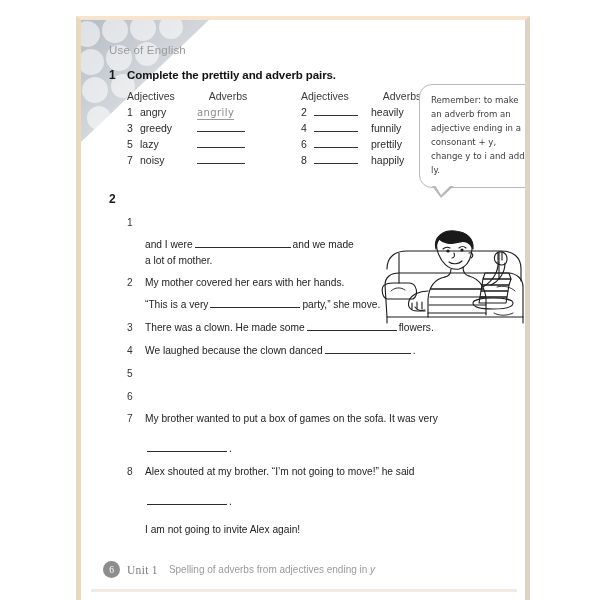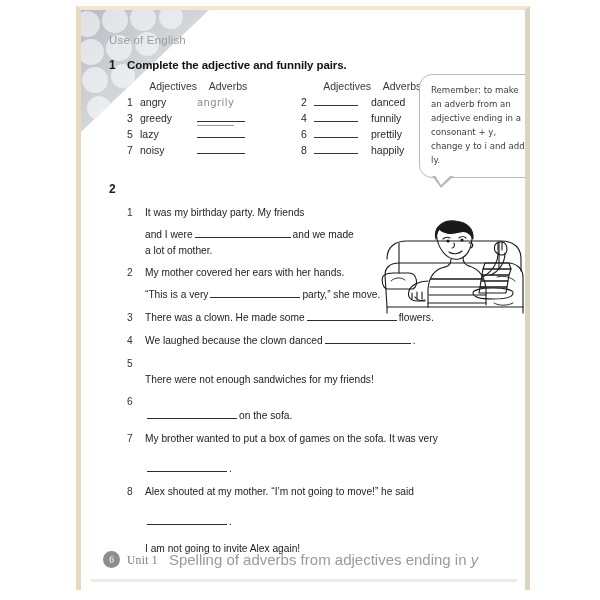--- a/index.html
+++ b/index.html
@@ -16,21 +16,21 @@
     position: relative;
     width: 600px;
     height: 600px;
     background: #ffffff;
   }
 
   
   .page {
     position: absolute;
     left: 76px;
-    top: 6px;
+    top: 16px;
     width: 454px;
     height: 584px;
     background: #c2410c;
     border-left: 5px solid #e8d9c3;
     border-top: 4px solid #f6e4cf;
     border-right: 5px solid #ded2c2;
     box-sizing: border-box;
     overflow: hidden;
   }
 
@@ -117,21 +117,21 @@
     display: block;
   }
 
   .pairs-head {
     display: flex;
     font-size: 10.5px;
     color: #3a3a3a;
     margin-bottom: 4px;
   }
 
-  .pairs-head .h-adj { width: 70px; text-align: right; }
+  .pairs-head .h-adj { width: 70px; }
   .pairs-head .h-adv { width: 62px; text-align: center; }
 
   .pair-row {
     display: flex;
     align-items: baseline;
     font-size: 10.5px;
     color: #2a2a2a;
     height: 16px;
   }
 
@@ -157,21 +157,21 @@
     height: 9px;
   }
 
   .blank-line.short { width: 44px; }
 
   .handwritten {
     font-family: "DejaVu Sans", sans-serif;
     font-size: 10px;
     color: #8a8a8a;
     border-bottom: 1.1px solid #9a9a9a;
-    padding-bottom: 17px;
+    padding-bottom: 1px;
     display: inline-block;
     letter-spacing: 0.4px;
   }
 
   
   .bubble {
     position: absolute;
     left: 310px;
     top: 16px;
     width: 120px;
@@ -283,21 +283,21 @@
   }
 
   .footer-unit {
     font-family: "Liberation Serif", serif;
     font-size: 11.5px;
     color: #7d7d7d;
     letter-spacing: 0.3px;
   }
 
   .footer-desc {
-    font-size: 15px;
+    font-size: 10px;
     color: #9a9a9a;
     margin-left: 4px;
   }
 
   .footer-desc em {
     font-style: italic;
   }
 </style>
 </head>
 <body>
@@ -335,21 +335,21 @@
         </svg>
       </div>
 
       <div class="content">
 
         <h1 class="section-title">Use of English</h1>
 
         <section class="activity">
           <div class="activity-head">
             <span class="act-num">1</span>
-            <span class="act-title">Complete the adjective and funnily pairs.</span>
+            <span class="act-title">Complete the prettily and adverb pairs.</span>
           </div>
 
           <div class="pairs">
 
             <div class="pairs-col">
               <div class="pairs-head">
                 <span class="h-adj">Adjectives</span>
                 <span class="h-adv">Adverbs</span>
               </div>
 
@@ -380,21 +380,21 @@
 
             <div class="pairs-col">
               <div class="pairs-head">
                 <span class="h-adj">Adjectives</span>
                 <span class="h-adv">Adverbs</span>
               </div>
 
               <div class="pair-row">
                 <span class="p-num">2</span>
                 <span class="p-adj"><span class="blank-line short"></span></span>
-                <span class="p-adv">danced</span>
+                <span class="p-adv">heavily</span>
               </div>
 
               <div class="pair-row">
                 <span class="p-num">4</span>
                 <span class="p-adj"><span class="blank-line short"></span></span>
                 <span class="p-adv">funnily</span>
               </div>
 
               <div class="pair-row">
                 <span class="p-num">6</span>
@@ -481,21 +481,21 @@
                   <path d="M12 62 C16 58 22 58 26 61" stroke-width="0.9"></path>
                   <path d="M118 58 C124 56 132 58 136 62" stroke-width="0.9"></path>
                   <path d="M115 84 C120 87 128 87 134 84" stroke-width="0.9"></path>
                 </g>
               </svg>
             </div>
 
             <div class="sentence">
               <span class="s-num">1</span>
               <span class="s-body">
-                <span class="s-line">It was my birthday party. My friends</span><br>
+                <br>
                 <span style="display:inline-block;margin-top:6px;text-align:right;">
                   <span>and I were</span><span class="gap w96"></span><span>and we made</span>
                 </span><br>
                 <span>a lot of mother.</span>
               </span>
             </div>
 
             <div class="sentence">
               <span class="s-num">2</span>
               <span class="s-body">
@@ -517,43 +517,41 @@
               <span class="s-num">4</span>
               <span class="s-body">
                 <span>We laughed because the clown danced</span><span class="gap w86"></span><span>.</span>
               </span>
             </div>
 
             <div class="sentence">
               <span class="s-num">5</span>
               <span class="s-body">
                 <br>
-                <span>There were not enough sandwiches for my friends!</span>
               </span>
             </div>
 
             <div class="sentence">
               <span class="s-num">6</span>
               <span class="s-body">
-                <span class="standalone-gap"><span class="gap w90"></span><span>on the sofa.</span></span>
               </span>
             </div>
 
             <div class="sentence">
               <span class="s-num">7</span>
               <span class="s-body">
                 <span class="s-line">My brother wanted to put a box of games on the sofa. It was very</span>
                 <span class="standalone-gap"><span class="gap w80"></span><span>.</span></span>
               </span>
             </div>
 
             <div class="sentence">
               <span class="s-num">8</span>
               <span class="s-body">
-                <span class="s-line">Alex shouted at my mother. “I’m not going to move!” he said</span>
+                <span class="s-line">Alex shouted at my brother. “I’m not going to move!” he said</span>
                 <span class="standalone-gap"><span class="gap w80"></span><span>.</span></span>
                 <span style="display:block;margin-top:12px;">I am not going to invite Alex again!</span>
               </span>
             </div>
 
           </div>
         </section>
       </div>
 
       <div class="footer">

